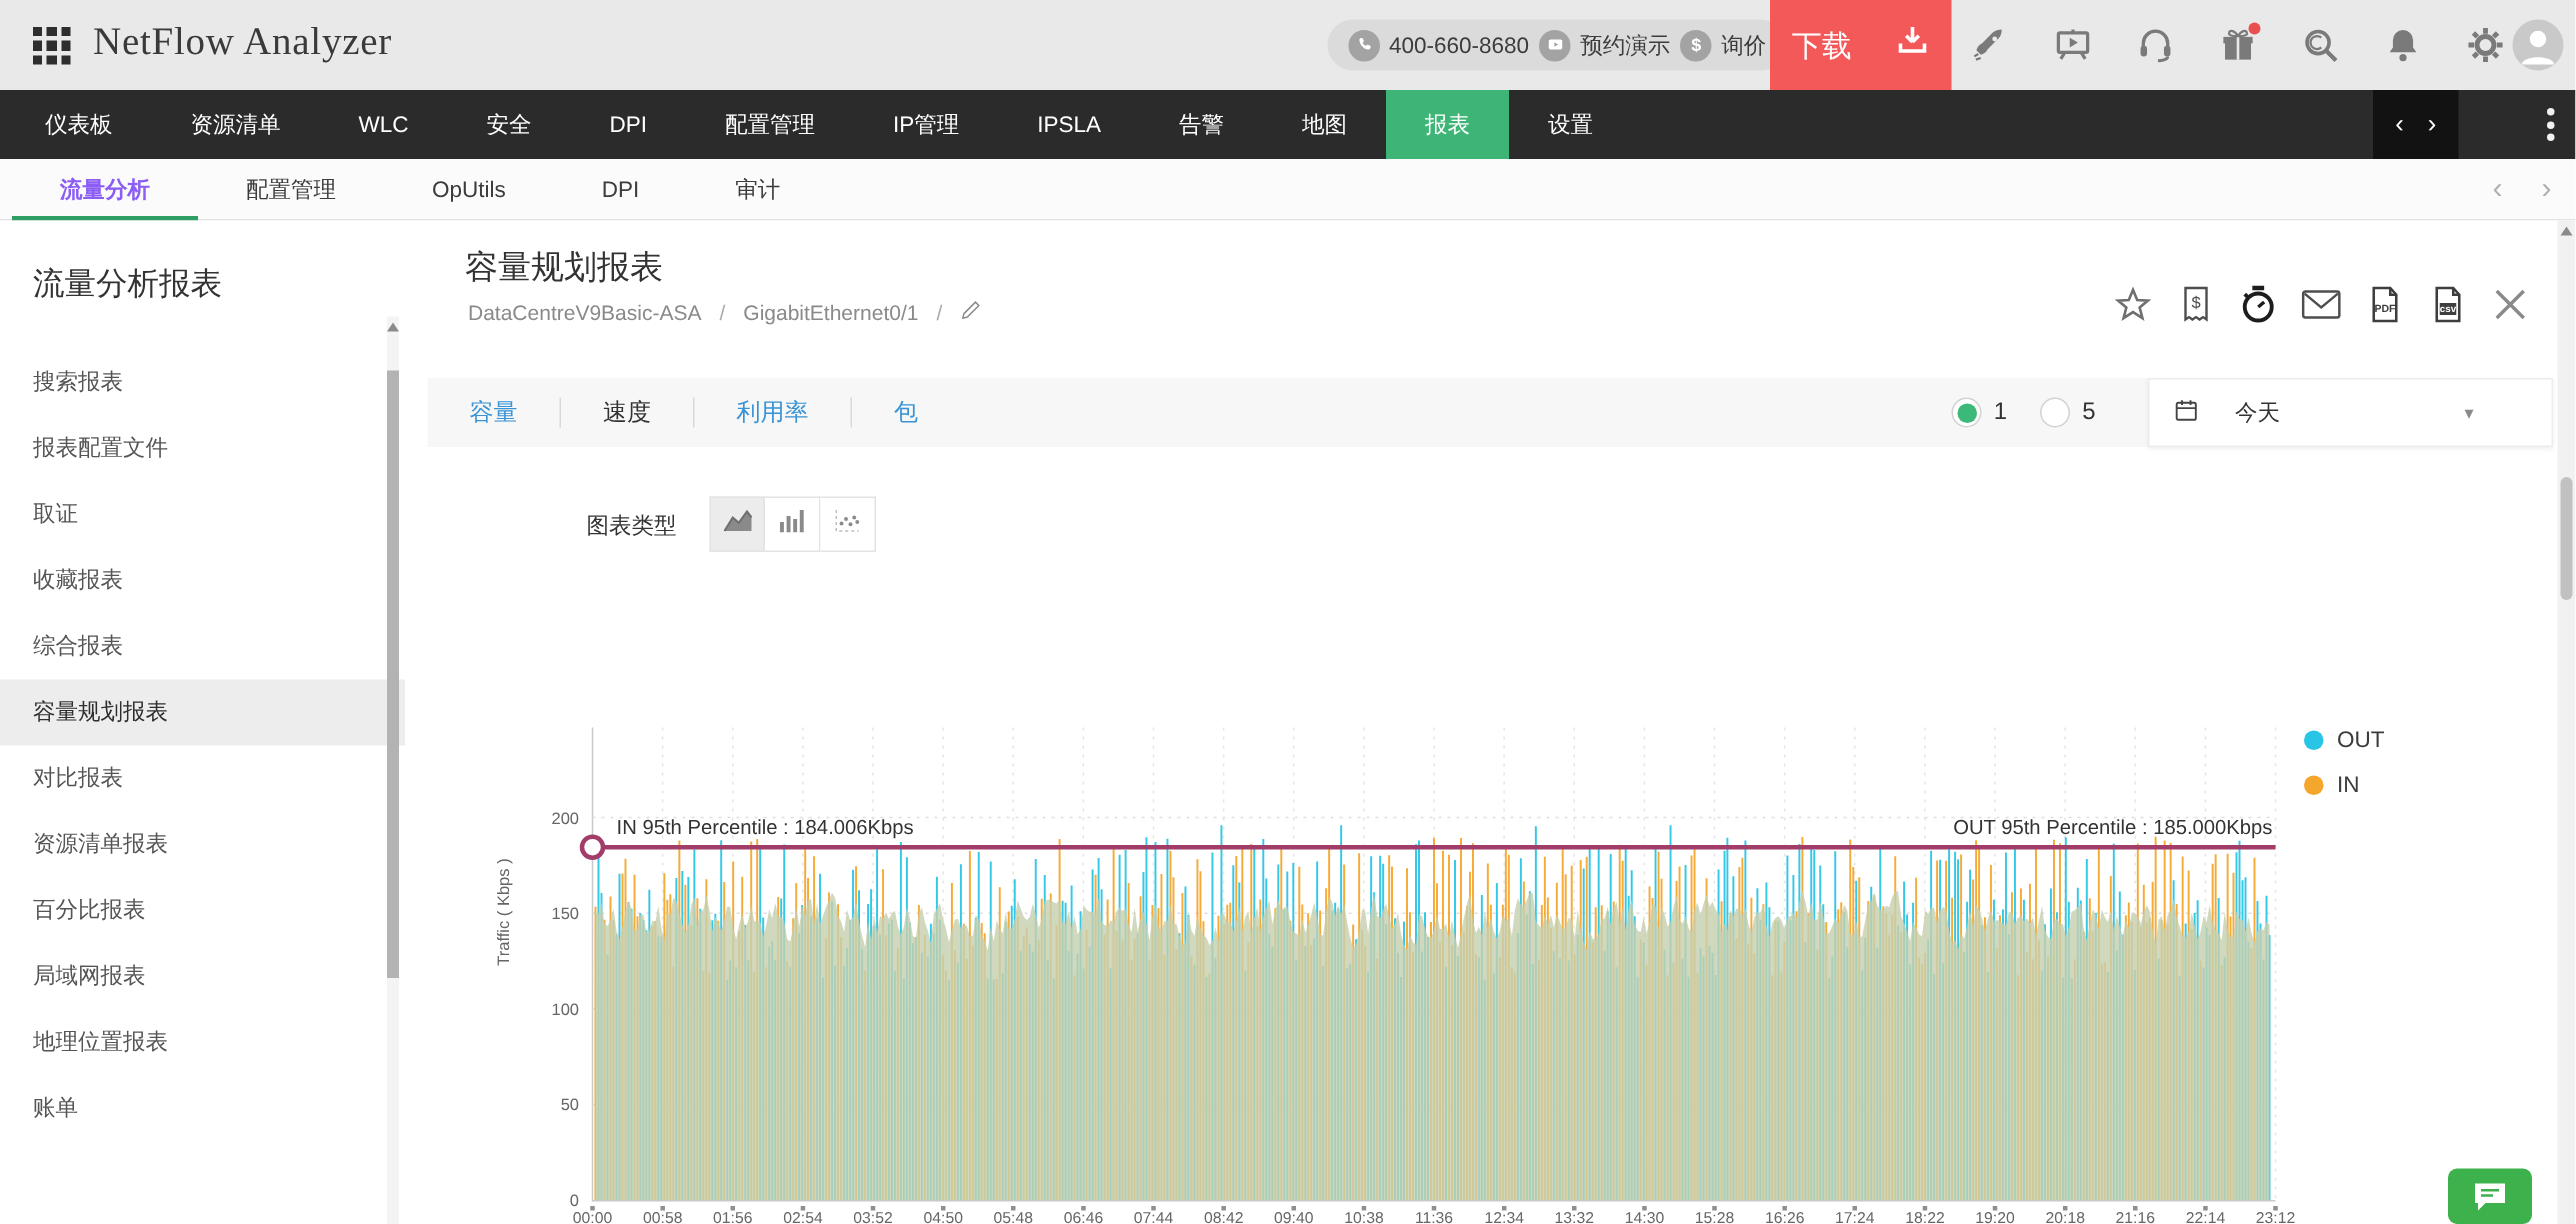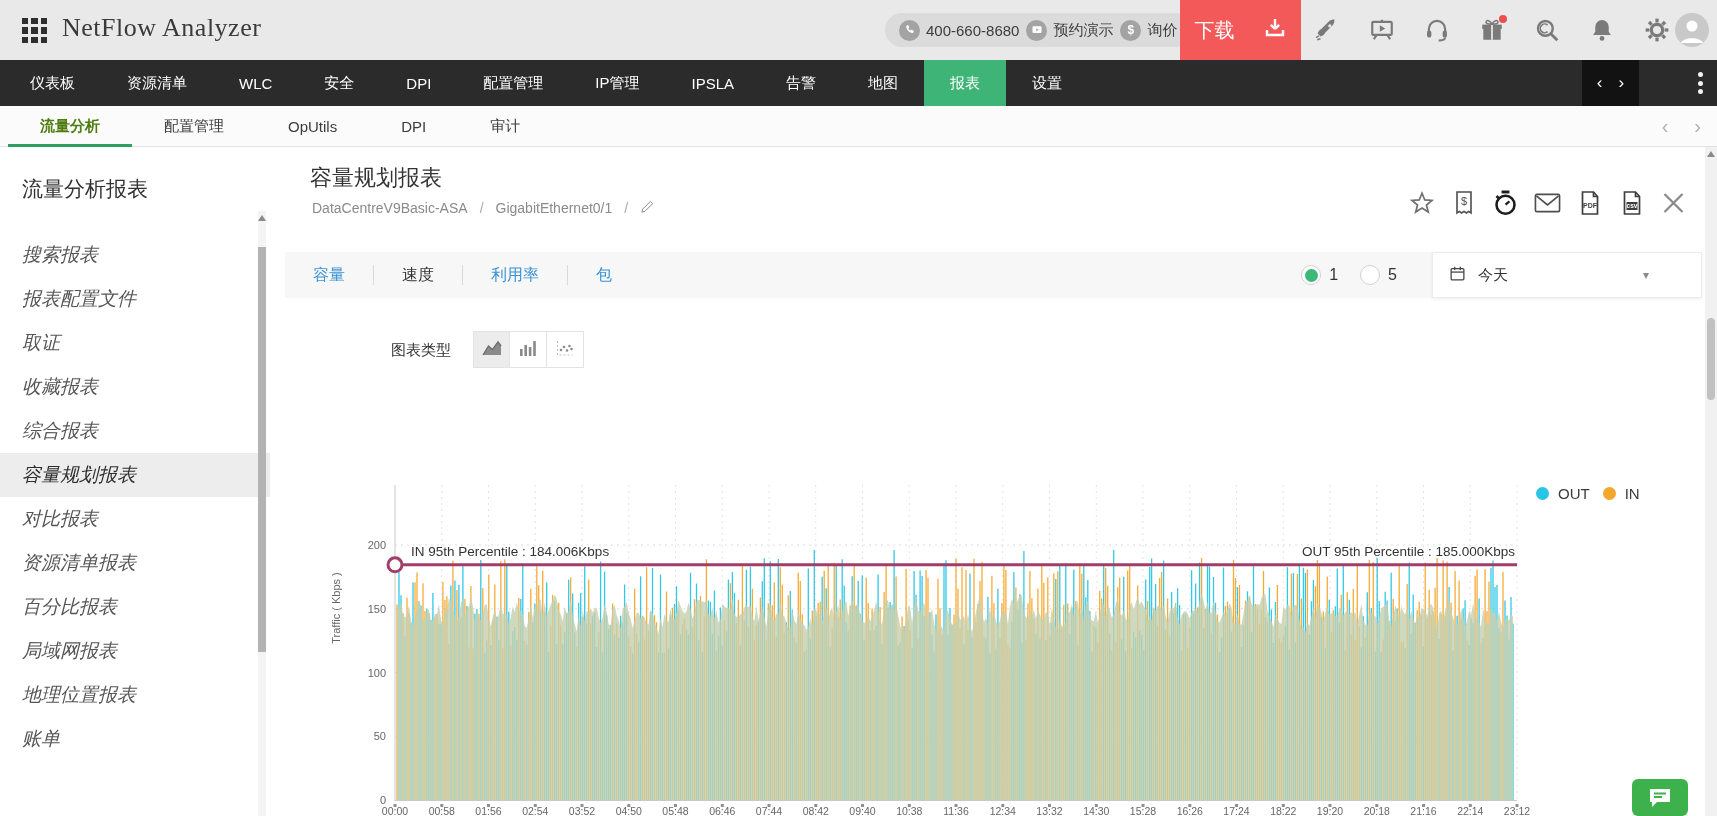--- a/index.html
+++ b/index.html
@@ -24,29 +24,29 @@
   .navbar { padding-left:4px; }
   .nav-item { display:flex; align-items:center; padding:0 26px; cursor:pointer; white-space:nowrap; }
   .nav-item.active { background:#3eb576; }
   .nav-pager { position:absolute; right:78px; top:0; height:46px; width:57px; background:#121212; color:#fff; display:flex; align-items:center; justify-content:center; gap:16px; font-size:17px; cursor:pointer; }
   .nav-dots { position:absolute; right:14px; top:8px; height:30px; display:flex; flex-direction:column; justify-content:space-between; padding:4px 0; cursor:pointer; }
   .nav-dots span { width:5px; height:5px; border-radius:50%; background:#f2f2f2; }
 
   
   .subnav { position:absolute; top:106px; left:0; right:0; height:41px; background:#fbfbfb; border-bottom:1px solid #e2e2e2; display:flex; font-size:15px; color:#3c3c3c; padding-left:8px; }
   .subnav-item { display:flex; align-items:center; padding:0 32px; cursor:pointer; position:relative; }
-  .subnav-item.active { color:#4d7c0f; font-weight:bold; }
+  .subnav-item.active { color:#8b5cf6; font-weight:bold; }
   .subnav-item.active::after { content:""; position:absolute; left:0; right:0; bottom:-1px; height:3px; background:#2e9e63; }
   .subnav-pager { position:absolute; right:16px; top:0; height:41px; display:flex; align-items:center; gap:26px; color:#b0b0b0; font-size:20px; cursor:pointer; }
 
   
   .sidebar { position:absolute; top:147px; left:0; width:270px; bottom:0; background:#fff; }
   .sidebar-title { position:absolute; left:22px; top:28px; font-size:21px; color:#333; }
   .side-list { position:absolute; top:86px; left:0; right:0; }
-  .side-item { height:44px; line-height:44px; padding-left:22px; font-size:19px; color:#555; cursor:pointer; white-space:nowrap;font-style:italic; }
+  .side-item { height:44px; line-height:44px; padding-left:22px; font-size:15px; color:#555; cursor:pointer; white-space:nowrap; }
   .side-item.selected { background:#ededed; color:#2e2e2e; }
   .side-scroll { position:absolute; left:258px; top:64px; width:8px; height:690px; background:#f4f4f4; }
   .side-scroll .thumb { position:absolute; left:0; top:36px; width:8px; height:405px; background:#b3b3b3; }
   .tri-up { width:0; height:0; border-left:4px solid transparent; border-right:4px solid transparent; border-bottom:6px solid #8a8a8a; margin:4px auto 0; }
 
   
   .main { position:absolute; left:270px; top:147px; right:0; bottom:0; background:#fff; }
   .report-title { position:absolute; left:40px; top:16px; font-size:22px; color:#333; }
   .breadcrumb { position:absolute; left:42px; top:52px; font-size:14px; color:#8a8a8a; display:flex; align-items:center; gap:12px; }
   .crumb-sep { color:#aaa; }
@@ -54,31 +54,31 @@
   .act-ic { width:27px; height:27px; cursor:pointer; display:flex; align-items:center; justify-content:center; }
 
   .tabstrip { position:absolute; left:15px; right:15px; top:105px; height:46px; background:#f7f7f7; display:flex; align-items:center; }
   .rtab { font-size:16px; padding:0 28px; cursor:pointer; color:#3a93d5; }
   .rtab.current { color:#333; cursor:default; }
   .tab-sep { width:1px; height:20px; background:#d9d9d9; }
   .radio-group { position:absolute; right:305px; top:0; height:46px; display:flex; align-items:center; gap:22px; }
   .radio-opt { display:flex; align-items:center; gap:8px; cursor:pointer; font-size:16px; color:#333; }
   .radio-circle { width:20px; height:20px; border-radius:50%; background:#fff; border:1px solid #d2d2d2; display:flex; align-items:center; justify-content:center; }
   .radio-circle .dot { width:13px; height:13px; border-radius:50%; background:#3cb878; }
-  .date-picker { position:absolute; right:0; top:0; width:270px; height:46px; background:#fff; border:1px solid #ececec; box-shadow:0 1px 3px rgba(0,0,0,.07); display:flex; align-items:center; gap:12px; padding:0 16px; font-size:15px; color:#333; cursor:pointer; }
+  .date-picker { position:absolute; right:0; top:0; width:270px; height:46px; background:#fff; border:1px solid #ececec; box-shadow:0 1px 3px rgba(0,0,0,.07); display:flex; align-items:center; gap:24px; padding:0 16px; font-size:15px; color:#333; cursor:pointer; }
   .date-caret { position:absolute; right:52px; color:#8a8a8a; font-size:12px; }
 
   .charttype-label { position:absolute; left:121px; top:194px; font-size:15px; color:#333;text-align:right; }
   .charttype-btns { position:absolute; left:203px; top:184px; display:flex; }
   .ct-btn { width:37px; height:37px; border:1px solid #e3e3e3; background:#fff; display:flex; align-items:center; justify-content:center; cursor:pointer; }
   .ct-btn + .ct-btn { border-left:none; }
   .ct-btn.selected { background:#ececec; }
 
   .chart-title { position:absolute; left:386px; top:297px; width:600px; text-align:center; font-size:17px; color:#555; }
-  .legend { position:absolute; left:1266px; top:338px; display:flex; flex-direction:row; gap:13px; }
+  .legend { position:absolute; left:1266px; top:338px; display:flex; flex-direction:column; gap:13px; }
   .legend-row { display:flex; align-items:center; gap:9px; cursor:pointer; }
   .legend-dot { width:13px; height:13px; border-radius:50%; }
   .legend-lab { font-size:15px; color:#3c3c3c; }
   .y-axis-label { position:absolute; left:1px; top:455px; width:130px; text-align:center; font-size:11px; color:#666; transform:rotate(-90deg); }
   .chart-canvas { position:absolute; left:30px; top:283px; width:1417px; height:386px; }
 
   
   .page-scroll { position:absolute; right:0; top:147px; bottom:0; width:12px; background:#f1f1f1; z-index:20; }
   .page-scroll .thumb { position:absolute; left:2px; top:171px; width:8px; height:82px; background:#c1c1c1; border-radius:4px; }
   .chat-btn { position:absolute; left:1632px; top:779px; width:56px; height:37px; background:#3db24c; border-radius:6px; display:flex; align-items:center; justify-content:center; cursor:pointer; z-index:21; }

